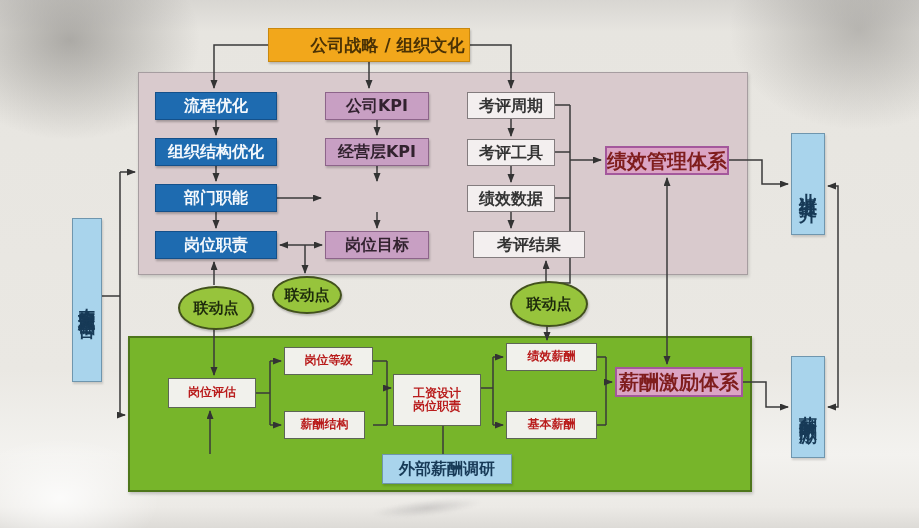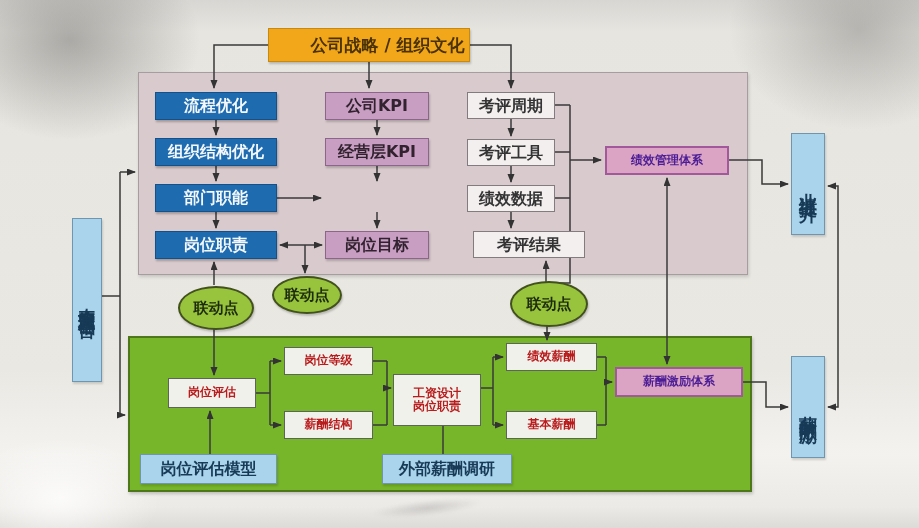--- a/index.html
+++ b/index.html
@@ -18,21 +18,21 @@
   .panel{position:absolute;box-sizing:border-box;}
   .panel.pink{left:138px;top:72px;width:610px;height:203px;background:#d9cacd;border:1px solid #a69da0;box-shadow:1px 2px 3px rgba(0,0,0,.15);}
   .panel.green{left:128px;top:336px;width:624px;height:156px;background:#77b52a;border:2px solid #4e761b;box-shadow:1px 2px 3px rgba(0,0,0,.2);}
   svg.wires{position:absolute;left:0;top:0;z-index:5;}
   .box{position:absolute;box-sizing:border-box;display:flex;align-items:center;justify-content:center;
     text-align:center;font-weight:bold;z-index:10;line-height:1.1;}
   .orange{background:#f2a71b;border:1px solid #c9880e;color:#4a3205;font-size:17px;box-shadow:1px 2px 2px rgba(0,0,0,.2);padding-left:37px;}
   .blue{background:#1e6bb0;border:1px solid #14508a;color:#f4f8fc;font-size:16px;box-shadow:1px 2px 2px rgba(0,0,0,.25);}
   .mauve{background:#c89fc3;border:1px solid #8d648a;color:#32222f;font-size:16px;box-shadow:1px 2px 2px rgba(0,0,0,.2);}
   .whitebox{background:#f3efef;border:1px solid #837c7e;color:#343434;font-size:16px;}
-  .pinkbox{background:#dba4c4;border:2px solid #a4589c;color:#4c1d95;font-size:12px;text-align:right;}
+  .pinkbox{background:#dba4c4;border:2px solid #a4589c;color:#7f1d1d;font-size:20px;text-align:right;}
   .cyan{background:#a9d4ec;border:1px solid #6f96ae;color:#173a57;font-size:16px;box-shadow:1px 2px 2px rgba(0,0,0,.15);}
   .gwhite{background:#f1f1ec;border:1px solid #5d6556;color:#b91c1c;font-size:12px;}
   .vtext{writing-mode:vertical-rl;letter-spacing:4px;padding-top:4px;}
   .oval{position:absolute;z-index:10;display:flex;align-items:center;justify-content:center;
     background:#97c43c;border:2px solid #42511d;border-radius:50%;
     color:#1d2a0c;font-weight:bold;font-size:15px;box-shadow:1px 2px 2px rgba(0,0,0,.2);}
   .twoLine{flex-direction:column;margin-top:12px;}
 </style>
 </head>
 <body>
@@ -127,26 +127,25 @@
   <div class="box pinkbox" style="left:605px;top:146px;width:124px;height:29px;">绩效管理体系</div>
 
   <div class="box cyan vtext" style="left:72px;top:218px;width:30px;height:164px;font-size:17px;letter-spacing:2px;">夯实管理基础平台</div>
 
   <div class="oval" style="left:178px;top:286px;width:72px;height:40px;">联动点</div>
   <div class="oval" style="left:272px;top:276px;width:66px;height:34px;">联动点</div>
   <div class="oval" style="left:510px;top:281px;width:74px;height:42px;">联动点</div>
 
   <div class="box gwhite" style="left:168px;top:378px;width:88px;height:30px;">岗位评估</div>
   <div class="box gwhite" style="left:284px;top:347px;width:89px;height:28px;">岗位等级</div>
-  <div class="box gwhite" style="left:284px;top:411px;width:89px;height:28px;">薪酬结构</div>
+  <div class="box gwhite" style="left:284px;top:411px;width:81px;height:28px;">薪酬结构</div>
   <div class="box gwhite twoLine" style="left:393px;top:362px;width:88px;height:52px;">
     <span>工资设计</span>
     <span>岗位职责</span>
   </div>
   <div class="box gwhite" style="left:506px;top:343px;width:91px;height:28px;">绩效薪酬</div>
   <div class="box gwhite" style="left:506px;top:411px;width:91px;height:28px;">基本薪酬</div>
   <div class="box pinkbox" style="left:615px;top:367px;width:128px;height:30px;">薪酬激励体系</div>
-  <div class="box cyan" style="left:140px;top:454px;width:137px;height:30px;">岗位评估模型</div>
   <div class="box cyan" style="left:382px;top:454px;width:130px;height:30px;">外部薪酬调研</div>
 
   <div class="box cyan vtext" style="left:791px;top:133px;width:34px;height:102px;font-size:18px;">业绩提升</div>
   <div class="box cyan vtext" style="left:791px;top:356px;width:34px;height:102px;font-size:18px;">薪酬激励</div>
 </div>
 
 </body></html>

